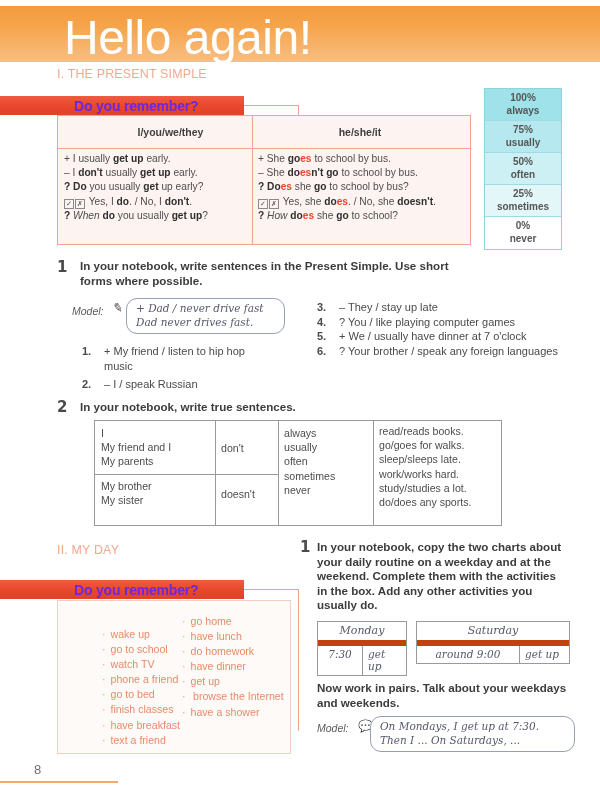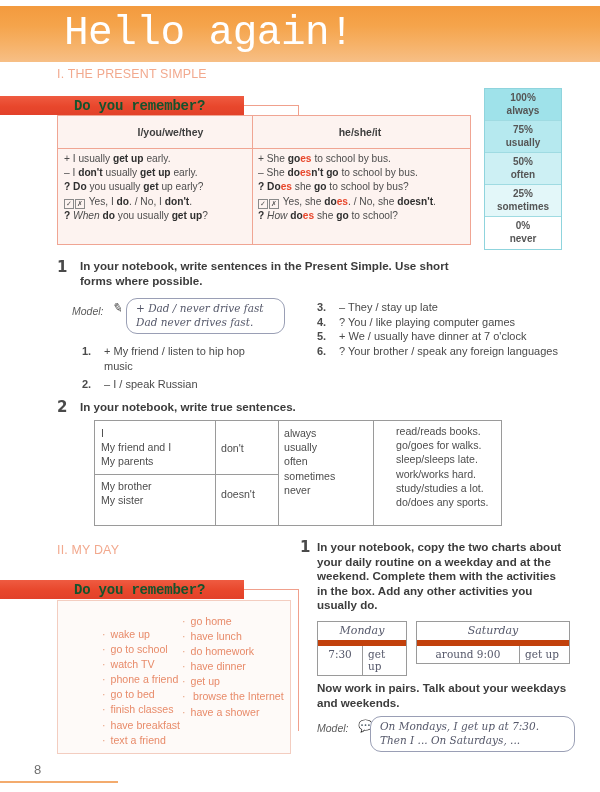--- a/index.html
+++ b/index.html
@@ -9,39 +9,39 @@
   }
   .page{position:relative;width:600px;height:792px;}
 
   
   .hdr{
     position:absolute;left:0;top:6px;width:600px;height:56px;
     background:linear-gradient(180deg,#f39a3e 0%,#f5a44b 35%,#f6b269 70%,#f7bf86 100%);
   }
   .hdr-title{
     position:absolute;left:64px;top:4px;
-    font-size:41px;color:#ffffff;letter-spacing:-0.5px;font-weight:400;
-    font-family:Liberation Mono, monospace;
+    font-size:48px;color:#ffffff;letter-spacing:-0.5px;font-weight:400;
+    font-family:Liberation Sans, sans-serif;
   }
 
   
   .sec-h{
     position:absolute;font-size:13.5px;letter-spacing:0.2px;
     color:#f2a98e;font-weight:400;font-family:"Liberation Sans Narrow","Liberation Sans",sans-serif;
     transform:scaleX(.92);transform-origin:left center;
   }
 
   
   .banner{
     position:absolute;left:0;height:19px;
     background:linear-gradient(180deg,#ef5b41 0%,#e8472c 55%,#e2412a 100%);
   }
   .banner-txt{
-    position:absolute;color:#14532d;font-weight:bold;font-size:14px;
-    font-family:Liberation Mono, monospace;letter-spacing:-0.2px;
+    position:absolute;color:#6d28d9;font-weight:bold;font-size:14px;
+    font-family:Liberation Sans, sans-serif;letter-spacing:-0.2px;
   }
   .banner-line{position:absolute;height:1px;background:#f0a08c;}
   .banner-tick{position:absolute;width:1px;background:#f0a08c;}
 
   
   .gtable{position:absolute;border:1px solid #f0a593;background:#fdf3f0;}
   .gt-hdr{
     position:absolute;text-align:center;font-weight:bold;font-size:10.5px;color:#3f3f3f;
   }
   .gt-vsep{position:absolute;width:1px;background:#f0a593;}
@@ -89,21 +89,21 @@
   .vbox{position:absolute;border:1px solid #f3cdc0;background:#fefaf8;}
   .vcol{position:absolute;font-size:10.6px;line-height:15.1px;color:#e88b6a;}
   .vcol i{font-style:normal;color:#e8a07f;margin-right:5px;}
 
   
   .chart{position:absolute;border:1px solid #9a9a9a;}
   .chart-h{
     text-align:center;font-family:"DejaVu Serif",serif;font-style:italic;
     font-size:11px;color:#55586a;padding:2px 0 3px;border-bottom:6px solid #c2410c;
   }
-  .chart-r{display:flex;font-family:"DejaVu Serif",serif;font-size:10.5px;color:#55586a;}
+  .chart-r{display:flex;font-family:"DejaVu Serif",serif;font-style:italic;font-size:10.5px;color:#55586a;}
   .chart-r span{padding:2px 5px 3px;}
   .chart-r .cdiv{border-left:1px solid #9a9a9a;}
 
   
   .pg-num{position:absolute;left:34px;top:762px;font-size:13px;color:#6f6f6f;}
   .pg-rule{position:absolute;left:0;top:781px;width:118px;height:2px;background:#f3ab6d;}
   .pen{position:absolute;font-size:12px;color:#3f3f3f;transform:rotate(12deg);}
   .speech{position:absolute;font-size:12px;color:#5a5a5a;}
 </style>
 </head>
@@ -226,21 +226,21 @@
     <div>My sister</div>
   </div>
   <div class="st-c" style="left:221px;top:487px;">doesn't</div>
   <div class="st-c" style="left:284px;top:426px;">
     <div>always</div>
     <div>usually</div>
     <div>often</div>
     <div>sometimes</div>
     <div>never</div>
   </div>
-  <div class="st-c" style="left:396px;top:424px;">
+  <div class="st-c" style="left:379px;top:424px;">
     <div>read/reads books.</div>
     <div>go/goes for walks.</div>
     <div>sleep/sleeps late.</div>
     <div>work/works hard.</div>
     <div>study/studies a lot.</div>
     <div>do/does any sports.</div>
   </div>
 
   <div class="sec-h" style="left:57px;top:542px;">II. MY DAY</div>
 

